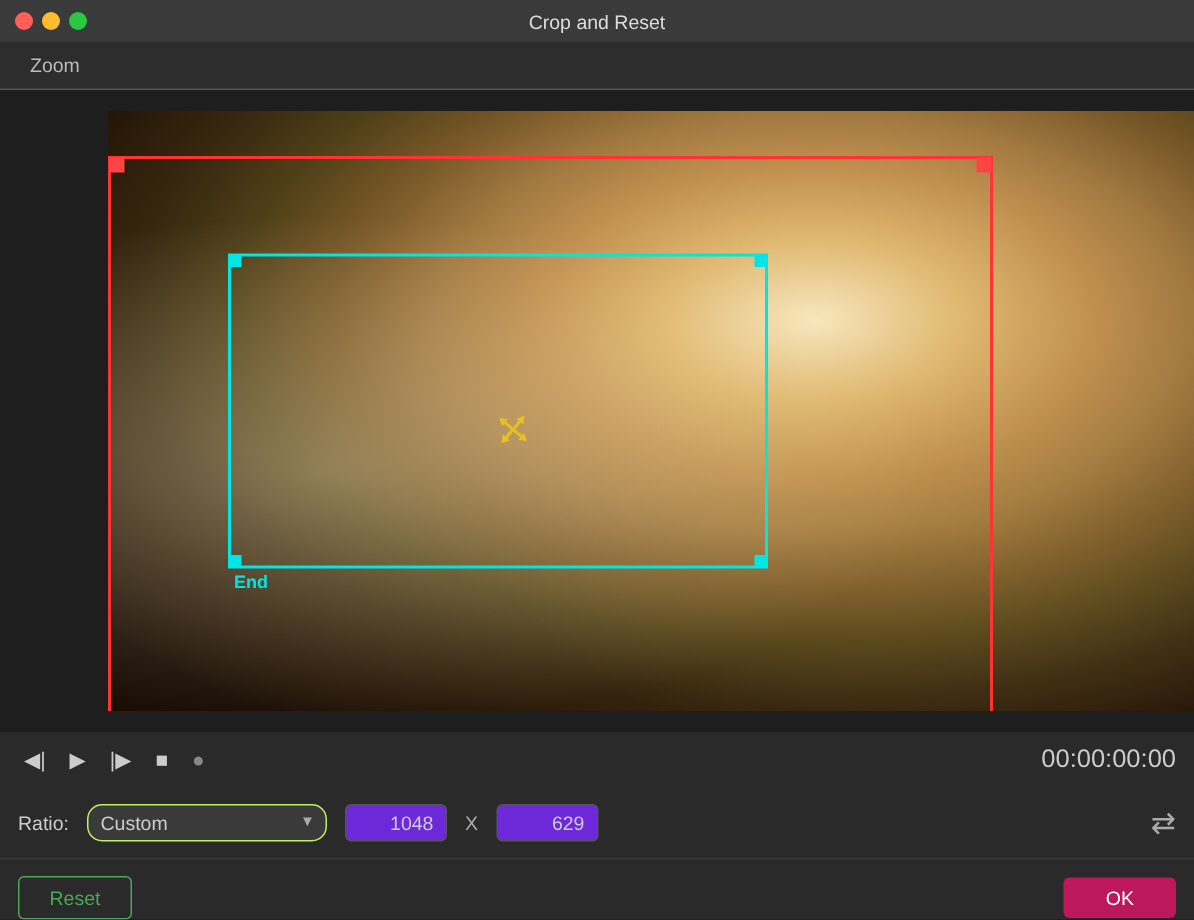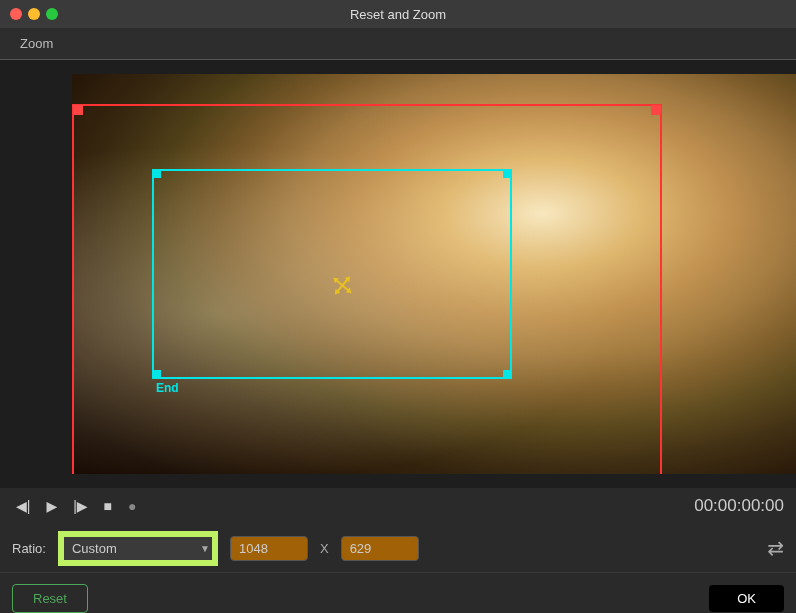--- a/index.html
+++ b/index.html
@@ -167,53 +167,53 @@
       background: #2a2a2a;
       height: 48px;
       gap: 12px;
     }
     .ratio-label {
       font-size: 13px;
       color: #ccc;
     }
     .ratio-select {
       background: #3a3a3a;
-      border: 6px solid #bef264;
+      border: 1px solid #bef264;
       color: #ccc;
       font-size: 13px;
       padding: 4px 8px;
-      border-radius: 0;
+      border-radius: 10px;
       width: 160px;
       appearance: none;
       -webkit-appearance: none;
       cursor: pointer;
       position: relative;
     }
     .select-wrapper {
       position: relative;
       display: inline-block;
     }
     .select-arrow {
       position: absolute;
       right: 8px;
       top: 50%;
       transform: translateY(-50%);
       color: #aaa;
       font-size: 10px;
       pointer-events: none;
     }
     .dim-input {
-      background: #a16207;
+      background: #6d28d9;
       border: 1px solid #555;
       color: #ccc;
       font-size: 13px;
       padding: 4px 8px;
       border-radius: 4px;
-      width: 78px;
-      text-align: left;
+      width: 68px;
+      text-align: right;
     }
     .x-label {
       font-size: 13px;
       color: #aaa;
     }
     .link-icon {
       margin-left: auto;
       color: #aaa;
       font-size: 16px;
     }
@@ -230,39 +230,39 @@
     .btn-reset {
       background: transparent;
       border: 1px solid #4da65a;
       color: #4da65a;
       font-size: 13px;
       padding: 6px 20px;
       border-radius: 4px;
       cursor: pointer;
     }
     .btn-ok {
-      background: #000000;
+      background: #be185d;
       border: none;
       color: #fff;
       font-size: 13px;
       padding: 6px 28px;
       border-radius: 4px;
       cursor: pointer;
     }
   </style>
 </head>
 <body>
 
 <div class="title-bar">
   <div class="traffic-lights">
     <div class="tl tl-close"></div>
     <div class="tl tl-min"></div>
     <div class="tl tl-max"></div>
   </div>
-  <span class="title-text">Reset and Zoom</span>
+  <span class="title-text">Crop and Reset</span>
 </div>
 
 <div class="tabs-row">
   <div class="tab">
     <span>Zoom</span>
   </div>
 </div>
 
 <div class="video-area">
   <div class="video-bg">

